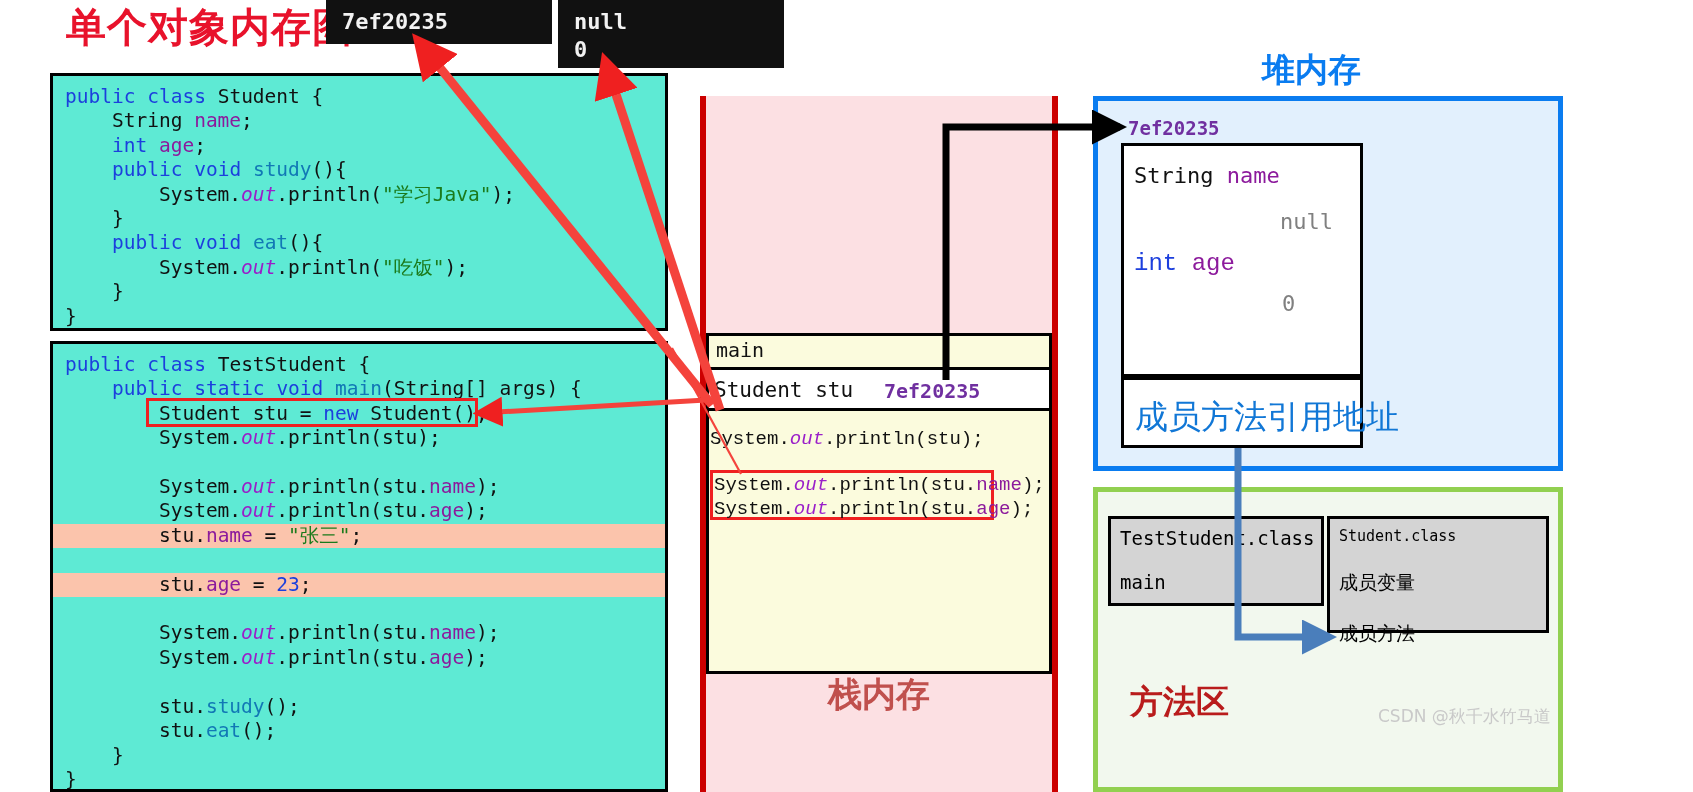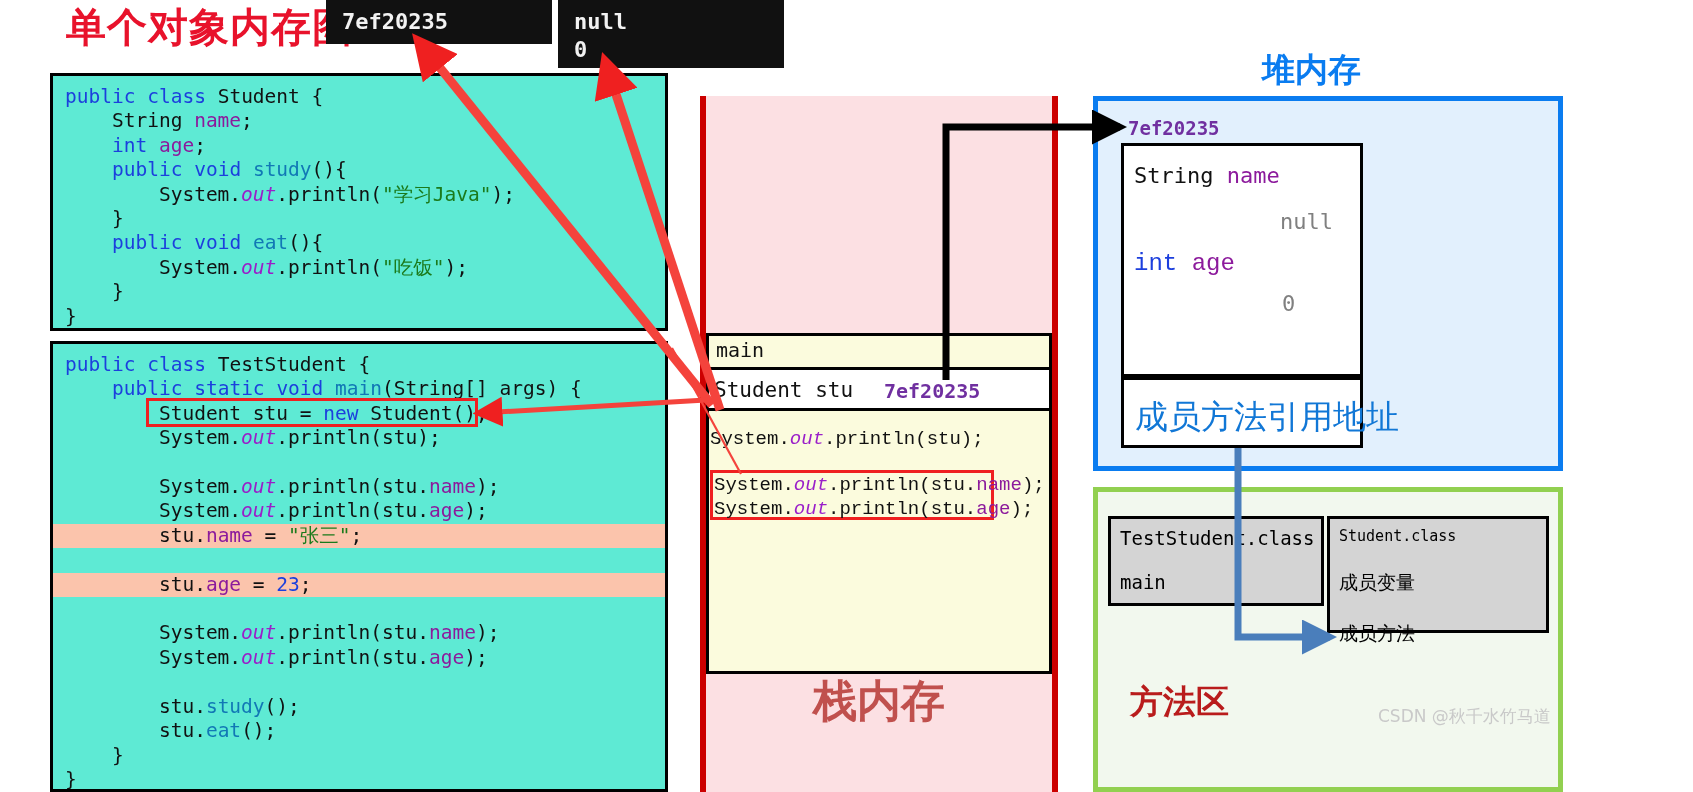--- a/index.html
+++ b/index.html
@@ -88,21 +88,21 @@
     background: #fce0e3;
     border-left: 6px solid #cc0000;
     border-right: 6px solid #cc0000;
     box-sizing: border-box;
   }
   #stack-label {
     left: 700px; top: 672px; width: 358px;
     text-align: center;
     font-family: "DejaVu Sans", sans-serif;
     font-weight: bold;
-    font-size: 44px;
+    font-size: 34px;
     color: #c0504d;
   }
   
   #frame-main {
     left: 706px; top: 333px; width: 346px; height: 341px;
     background: #fbfbdd;
     border: 3px solid #000000;
     box-sizing: border-box;
   }
   #frame-main-title {

